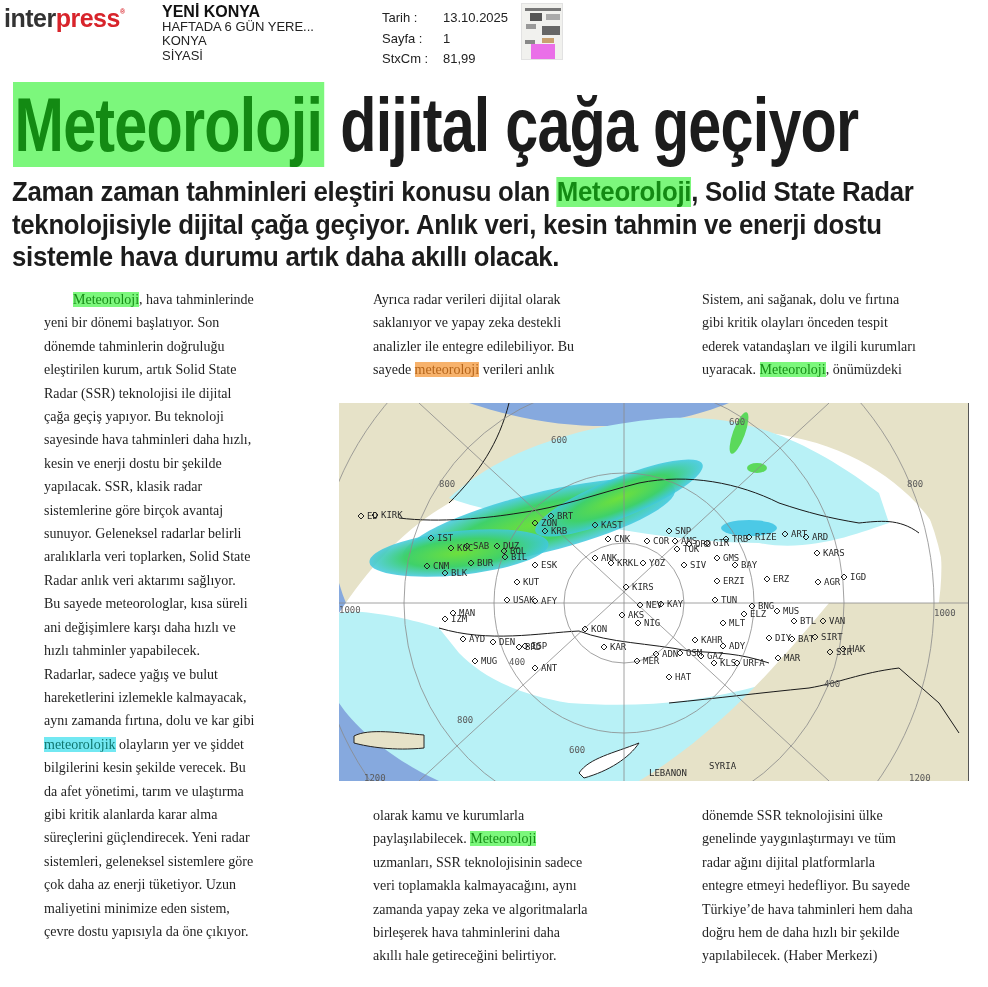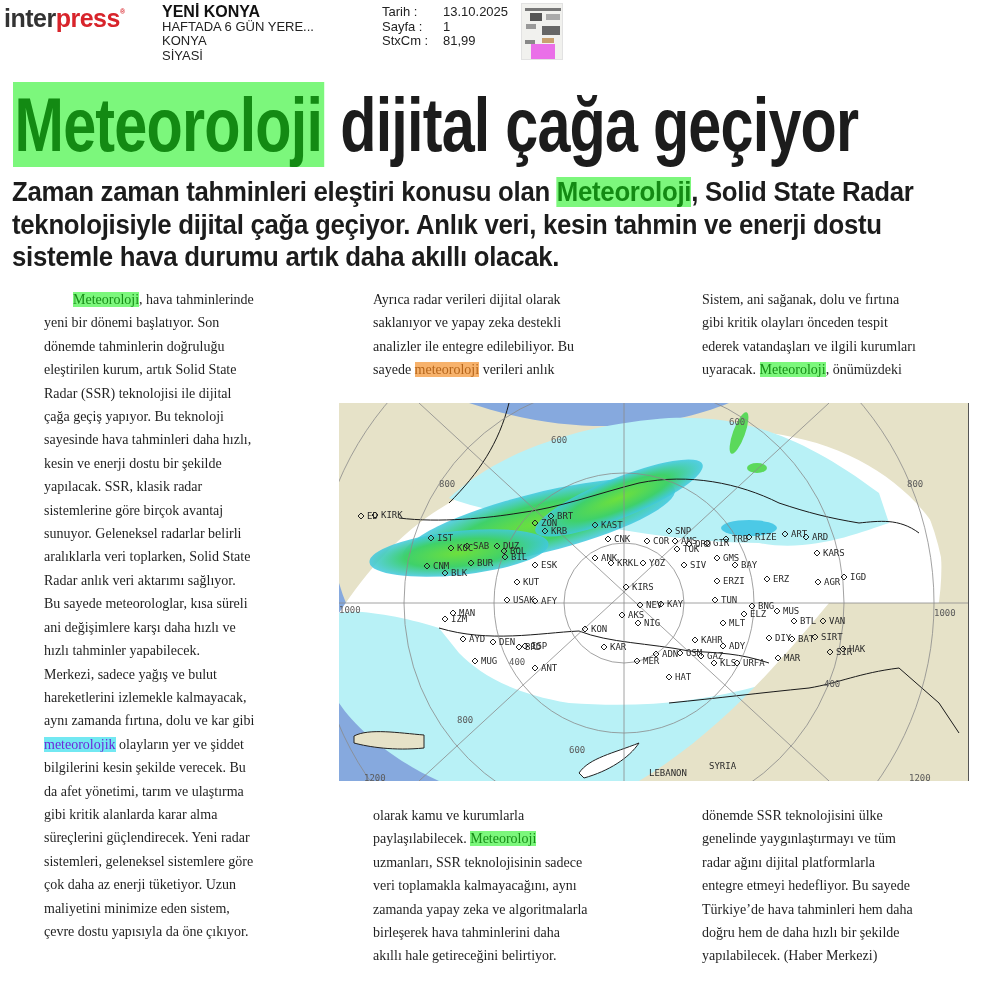--- a/index.html
+++ b/index.html
@@ -9,21 +9,21 @@
   
   .hdr-logo { position: absolute; left: 4px; top: 6px; font-family: "Liberation Sans", sans-serif; font-weight: bold; font-size: 25px; letter-spacing: -0.5px; line-height: 1; }
   .hdr-logo .l1 { color: #333333; }
   .hdr-logo .l2 { color: #d8242b; }
   .hdr-logo sup { font-size: 7px; color: #d8242b; vertical-align: top; position: relative; top: 2px; }
 
   .hdr-pub { position: absolute; left: 162px; top: 5px; font-family: "Liberation Sans", sans-serif; font-size: 13px; line-height: 14.5px; color: #222; }
   .hdr-pub .name { font-weight: bold; font-size: 16px; color: #111; }
 
   .hdr-meta { position: absolute; left: 382px; top: 5px; font-family: "Liberation Sans", sans-serif; font-size: 13px; line-height: 14.5px; color: #222; }
-  .hdr-meta .row { display: flex; }
+  .hdr-meta .row { display: flex; margin-top: 6px; }
   .hdr-meta .k { width: 61px; }
 
   .thumb { position: absolute; left: 521px; top: 3px; width: 42px; height: 57px; background: #f1f1ee; border: 1px solid #e2e2e2; overflow: hidden; }
   .thumb .b1 { position: absolute; left: 3px; top: 4px; width: 36px; height: 3px; background: #777; }
   .thumb .b2 { position: absolute; left: 8px; top: 9px; width: 12px; height: 8px; background: #555; }
   .thumb .b3 { position: absolute; left: 24px; top: 10px; width: 14px; height: 6px; background: #aaa; }
   .thumb .b4 { position: absolute; left: 4px; top: 20px; width: 10px; height: 5px; background: #999; }
   .thumb .b5 { position: absolute; left: 20px; top: 22px; width: 18px; height: 9px; background: #666; }
   .thumb .b6 { position: absolute; left: 3px; top: 36px; width: 10px; height: 4px; background: #888; }
   .thumb .b7 { position: absolute; left: 20px; top: 34px; width: 12px; height: 5px; background: #c8a070; }
@@ -40,21 +40,21 @@
   
   .col { position: absolute; font-size: 14px; line-height: 23.4px; color: #1f1f1f; margin-left: 32px; }
   .col p { white-space: nowrap; }
   .col1 { left: 12px; top: 288px; width: 305px; }
   .col2 { left: 341px; top: 288px; width: 305px; }
   .col3 { left: 670px; top: 288px; width: 305px; }
   .col2b { left: 341px; top: 804px; width: 305px; }
   .col3b { left: 670px; top: 804px; width: 305px; }
 
   .hl-green { background: #7cf77c; color: #178d17; }
-  .hl-cyan { background: #72e8f2; color: #6d28d9; }
+  .hl-cyan { background: #72e8f2; color: #0f766e; }
   .hl-orange { background: #f7b26c; color: #b5651a; }
 
   
   .map { position: absolute; left: 339px; top: 403px; width: 630px; height: 378px; background: #e5e1c8; overflow: hidden; border-right: 1px solid #555; }
   .map svg { position: absolute; left: 0; top: 0; }
   .map .lbl { font-family: "DejaVu Sans Mono", monospace; font-size: 9px; fill: #2a2a2a; }
   .map .rng { font-family: "DejaVu Sans Mono", monospace; font-size: 9px; fill: #5a5a5a; }
 </style>
 </head>
 <body>
@@ -114,21 +114,21 @@
       <p>sayesinde hava tahminleri daha hızlı,</p>
       <p>kesin ve enerji dostu bir şekilde</p>
       <p>yapılacak. SSR, klasik radar</p>
       <p>sistemlerine göre birçok avantaj</p>
       <p>sunuyor. Geleneksel radarlar belirli</p>
       <p>aralıklarla veri toplarken, Solid State</p>
       <p>Radar anlık veri aktarımı sağlıyor.</p>
       <p>Bu sayede meteorologlar, kısa süreli</p>
       <p>ani değişimlere karşı daha hızlı ve</p>
       <p>hızlı tahminler yapabilecek.</p>
-      <p>Merkezi, sadece yağış ve bulut</p>
+      <p>Radarlar, sadece yağış ve bulut</p>
       <p>hareketlerini izlemekle kalmayacak,</p>
       <p>aynı zamanda fırtına, dolu ve kar gibi</p>
     </div>
   <p><span class="hl-cyan">meteorolojik</span><span> olayların yer ve şiddet</span></p>
   <div id="col1b">
       <p>bilgilerini kesin şekilde verecek. Bu</p>
       <p>da afet yönetimi, tarım ve ulaştırma</p>
       <p>gibi kritik alanlarda karar alma</p>
       <p>süreçlerini güçlendirecek. Yeni radar</p>
       <p>sistemleri, geleneksel sistemlere göre</p>

